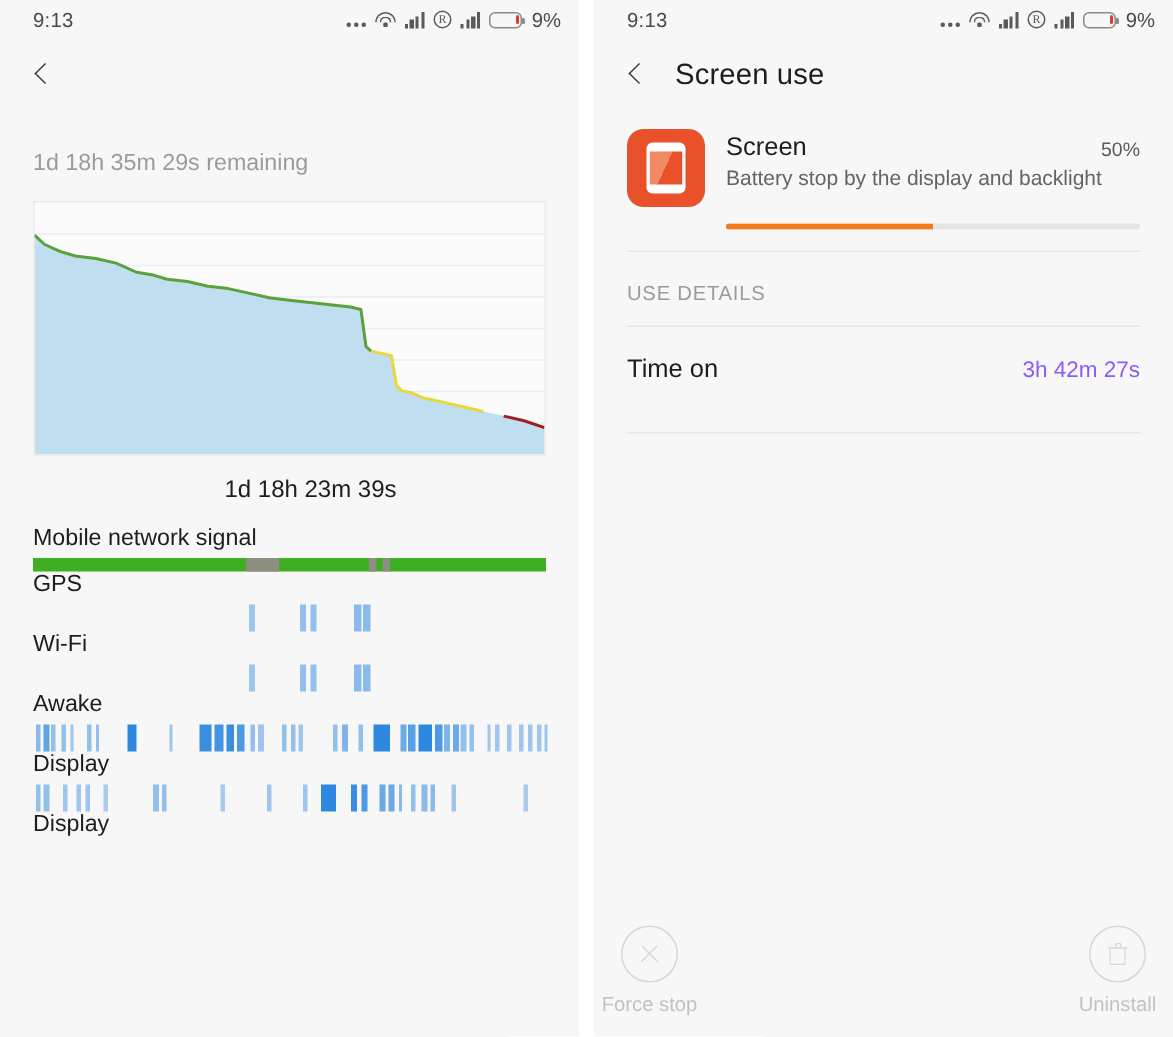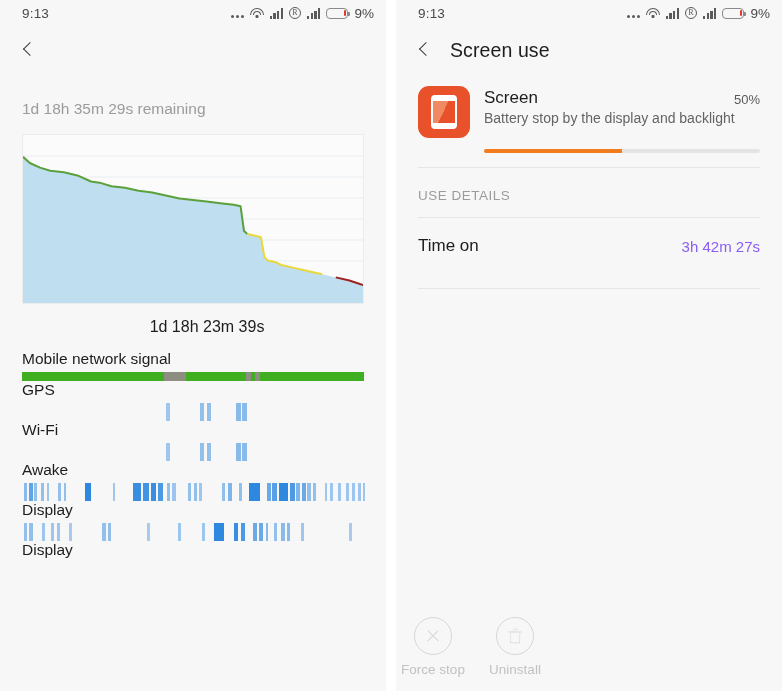--- a/index.html
+++ b/index.html
@@ -161,21 +161,21 @@
   }
   .detail-row {
     display: flex; align-items: center; justify-content: space-between;
     padding: 0 22px; height: 56px; gap: 48px;
   }
   .detail-key { font-size: 17px; color: #1d1d1d; }
   .detail-val { font-size: 15px; color: #8b5cf6; }
 
   .bottom-actions {
     position: absolute; bottom: 14px; left: 0; width: 100%;
-    display: flex; justify-content: flex-start; gap: 8px;
+    display: flex; justify-content: space-between; gap: 8px;
   }
   .action { width: 74px; text-align: center; }
   .action .circ {
     width: 38px; height: 38px; border-radius: 50%;
     border: 1.3px solid #d7d7d7; margin: 0 auto;
     position: relative;
   }
   .action .label { font-size: 13.5px; color: #c2c2c2; margin-top: 7px; }
   .x-icon::before, .x-icon::after {
     content: ""; position: absolute; left: 50%; top: 50%;

